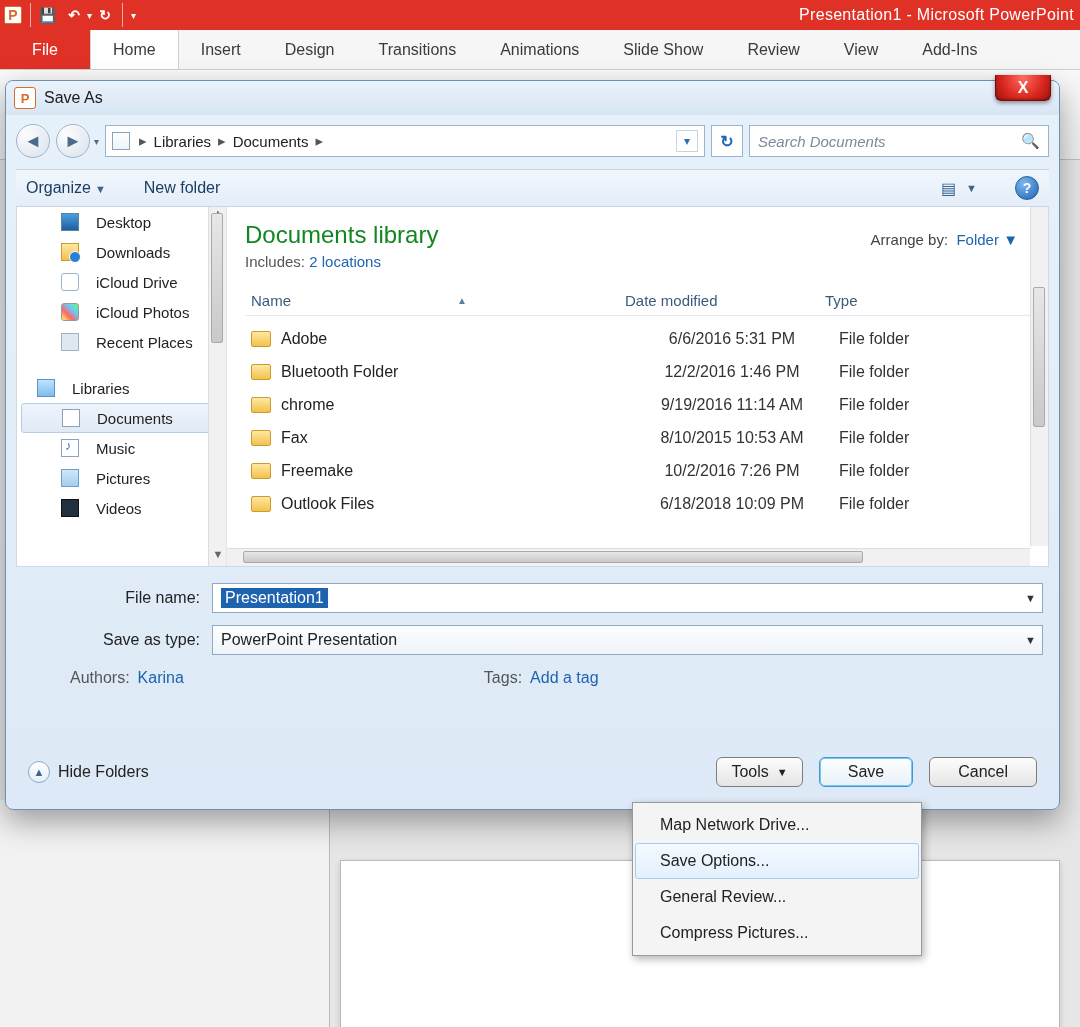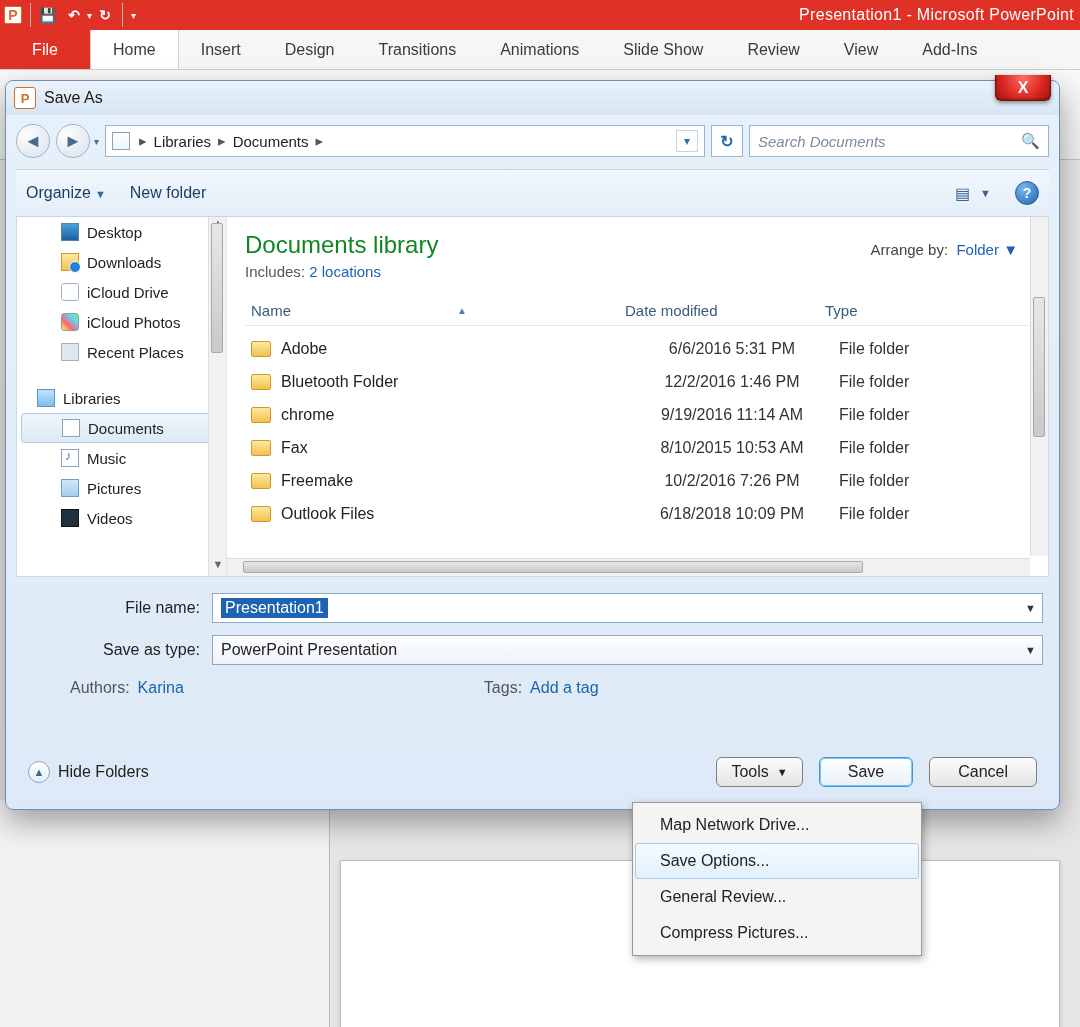--- a/index.html
+++ b/index.html
@@ -76,37 +76,37 @@
     display:flex;align-items:center;justify-content:center;color:#1e68b0;font-size:16px;font-weight:bold;
   }
   .searchbox {
     width:300px; height:32px; border:1px solid #9bb3cd; background:#fff;
     display:flex; align-items:center; padding:0 8px; color:#7b8b9b; font-style:italic; font-size:15px;
     justify-content:space-between;
   }
   .searchbox .mag{font-style:normal;color:#3a6fa3;}
 
   .toolbar {
-    margin:8px 10px 0; height:48px; border-top:1px solid #c7d6e6;border-bottom:1px solid #c7d6e6;
+    margin:8px 10px 0; height:38px; border-top:1px solid #c7d6e6;border-bottom:1px solid #c7d6e6;
     background: linear-gradient(#f2f7fd,#e4edf8);
-    display:flex; align-items:center; padding:0 10px; gap:24px; color:#1b3e63; font-size:16px;
+    display:flex; align-items:center; padding:0 10px; gap:38px; color:#1b3e63; font-size:16px;
   }
   .toolbar .spacer{flex:1;}
   .toolbar .dd{font-size:11px;margin-left:4px;color:#386693;}
   .view-btn{display:flex;align-items:center;gap:6px;color:#386693;}
   .help-btn{width:24px;height:24px;border-radius:50%;background:radial-gradient(circle at 35% 30%,#7bb8f2,#1e63b0);color:#fff;font-weight:bold;display:flex;align-items:center;justify-content:center;font-size:14px;border:1px solid #285f99;}
 
   .body {
     margin:0 10px 0; height:360px; display:flex; background:#fff; border:1px solid #cdd9e6;border-top:none;
     position:relative;
   }
   .nav-pane {
     width:210px; border-right:1px solid #e1e7ee; overflow:hidden; font-size:15px; position:relative;
   }
-  .nav-item{display:flex;align-items:center;gap:8px;height:30px;padding-left:20px;color:#222;}
+  .nav-item{display:flex;align-items:center;gap:17px;height:30px;padding-left:20px;color:#222;}
   .nav-item.indent{padding-left:44px;}
   .nav-item.sel{background:linear-gradient(#eef4fb,#dfeaf6);border:1px solid #b7cde6;border-radius:3px;margin:0 4px;padding-left:40px;}
   .nav-item .ico{width:18px;height:18px;display:inline-block;}
   .nav-scroll{position:absolute;right:0;top:0;bottom:0;width:18px;background:#f1f1f1;border-left:1px solid #ddd;}
   .nav-scroll .tk{position:absolute;left:2px;top:6px;width:12px;height:130px;background:linear-gradient(#e7e7e7,#c9c9c9);border:1px solid #aaa;border-radius:2px;}
   .nav-scroll .ar{position:absolute;left:0;width:18px;height:18px;text-align:center;color:#666;font-size:11px;}
   .nav-scroll .ar.up{top:0;} .nav-scroll .ar.dn{bottom:0;}
 
   .list-pane { flex:1; position:relative; padding:14px 18px 0;}
   .lib-head { color:#118722; font-size:24px; }

